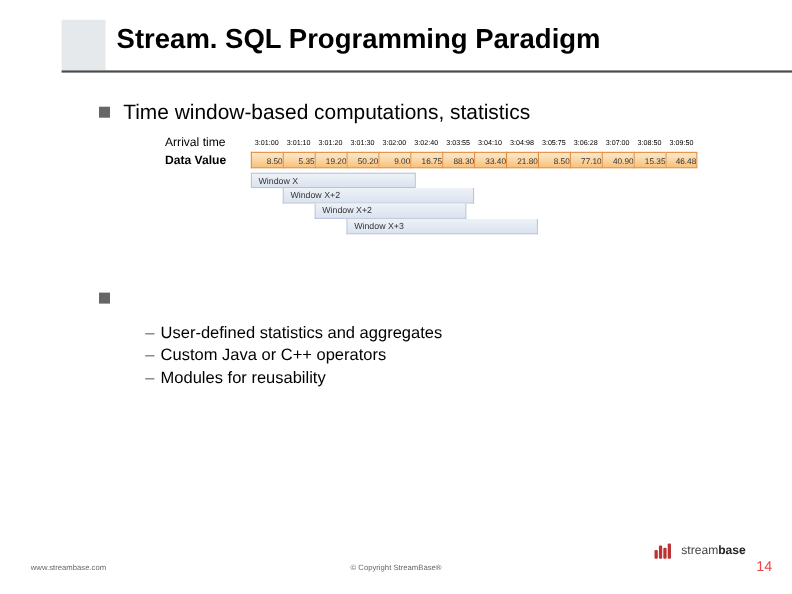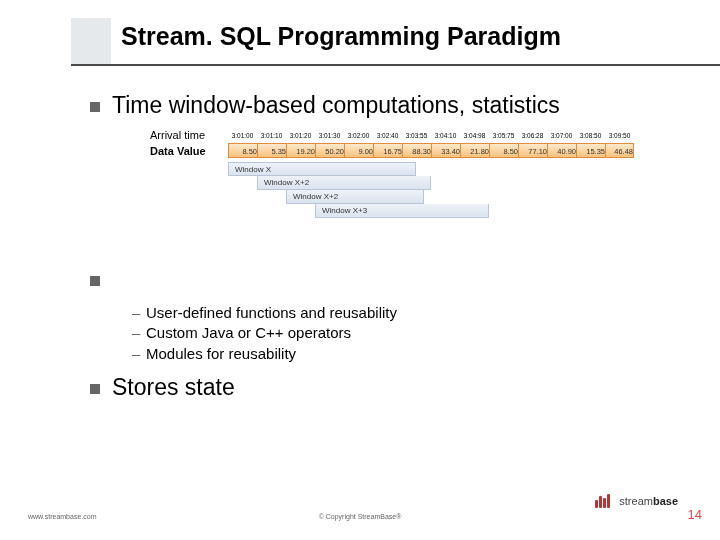--- a/index.html
+++ b/index.html
@@ -1,27 +1,27 @@
 <!DOCTYPE html>
 <html><head>
 <meta charset="utf-8">
 <style>
   * { margin: 0; padding: 0; box-sizing: border-box; }
   html, body { width: 720px; height: 540px; font-family: Arial, Helvetica, sans-serif; background: #fff; color: #000; overflow: hidden; }
   .slide { position: relative; width: 720px; height: 540px; }
 
   
-  .title-bar { position: absolute; top: 18px; left: 71px; right: 0; height: 48px; }
+  .title-bar { position: absolute; top: 18px; left: 56px; right: 0; height: 48px; }
   .title-accent { position: absolute; left: 0; top: 0; width: 40px; height: 46px; background: #e6e9ec; }
   .title-text { position: absolute; left: 50px; top: 4px; font-size: 25px; font-weight: bold; }
   .title-rule { position: absolute; left: 0; top: 46px; right: 0; height: 2px; background: #4a4a4a; }
 
   
   .body { position: absolute; top: 92px; left: 90px; right: 20px; }
-  .bullet1 { font-size: 23px; margin-bottom: 10px; }
+  .bullet1 { font-size: 19px; margin-bottom: 10px; }
   .bullet1 .sq { display: inline-block; width: 10px; height: 10px; background: #666; margin-right: 12px; vertical-align: 1px; }
 
   .ts-block { margin-left: 60px; margin-top: 6px; font-size: 11px; }
   .ts-row { display: flex; align-items: center; margin-bottom: 2px; }
   .ts-label { width: 78px; font-size: 11px; }
   .ts-cells { display: flex; }
   .tcell { width: 29px; text-align: center; font-size: 6.5px; white-space: nowrap; overflow: hidden; }
   .dcell {
     width: 29px; height: 15px; line-height: 15px; text-align: right;
     font-size: 7.5px; white-space: nowrap; overflow: hidden;
@@ -31,21 +31,21 @@
     color: #333;
   }
   .dcell:last-child { border-right: 1px solid #e08c3a; }
 
   .win-stack { margin-top: 4px; margin-left: 78px; }
   .win-row { height: 14px; line-height: 14px; font-size: 8px;
     border: 1px solid #b8c4d8; border-top: none;
     background: linear-gradient(#eef2f8, #dbe3ef);
     padding-left: 6px; color: #333;
   }
-  .win0 { width: 188px; border-top: 1px solid #b8c4d8; }
+  .win0 { width: 150px; border-top: 1px solid #b8c4d8; }
   .win1 { width: 174px; margin-left: 29px; }
   .win2 { width: 138px; margin-left: 58px; }
   .win3 { width: 174px; margin-left: 87px; }
 
   .sec2 { margin-top: 48px; }
   .sub { margin-left: 42px; font-size: 15px; line-height: 1.35; }
   .sub .dash { display: inline-block; width: 14px; color: #666; }
 
   .sec3 { margin-top: 10px; }
 
@@ -126,30 +126,25 @@
         <div class="win-row win1">Window X+2</div>
         <div class="win-row win2">Window X+2</div>
         <div class="win-row win3">Window X+3</div>
       </div>
     </div>
 
     <div class="sec2">
       <div class="bullet1">
         <span class="sq"></span>
       </div>
-      <div class="sub"><span class="dash">–</span><span>User-defined functions and reusability</span></div>
+      <div class="sub"><span class="dash">–</span><span>User-defined statistics and aggregates</span></div>
       <div class="sub"><span class="dash">–</span><span>Custom Java or C++ operators</span></div>
       <div class="sub"><span class="dash">–</span><span>Modules for reusability</span></div>
     </div>
 
-    <div class="sec3">
-      <div class="bullet1">
-        <span class="sq"></span><span>Stores state</span>
-      </div>
-    </div>
 
   </div>
 
   <div class="footer">
     <div class="foot-left">www.streambase.com</div>
     <div class="foot-center">© Copyright StreamBase®</div>
     <div class="logo">
       <div class="logo-mark">
         <span></span>
           <span></span>

